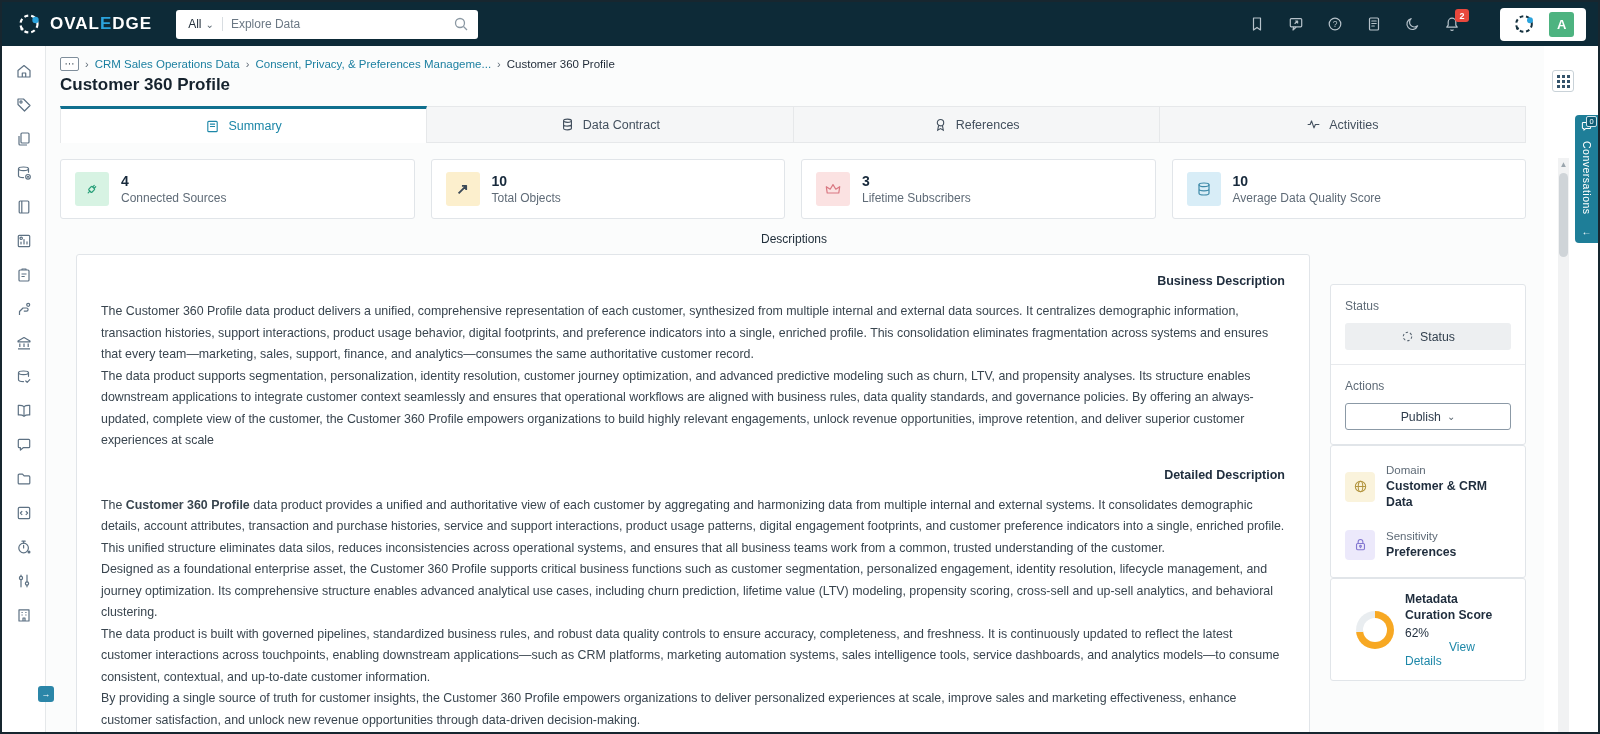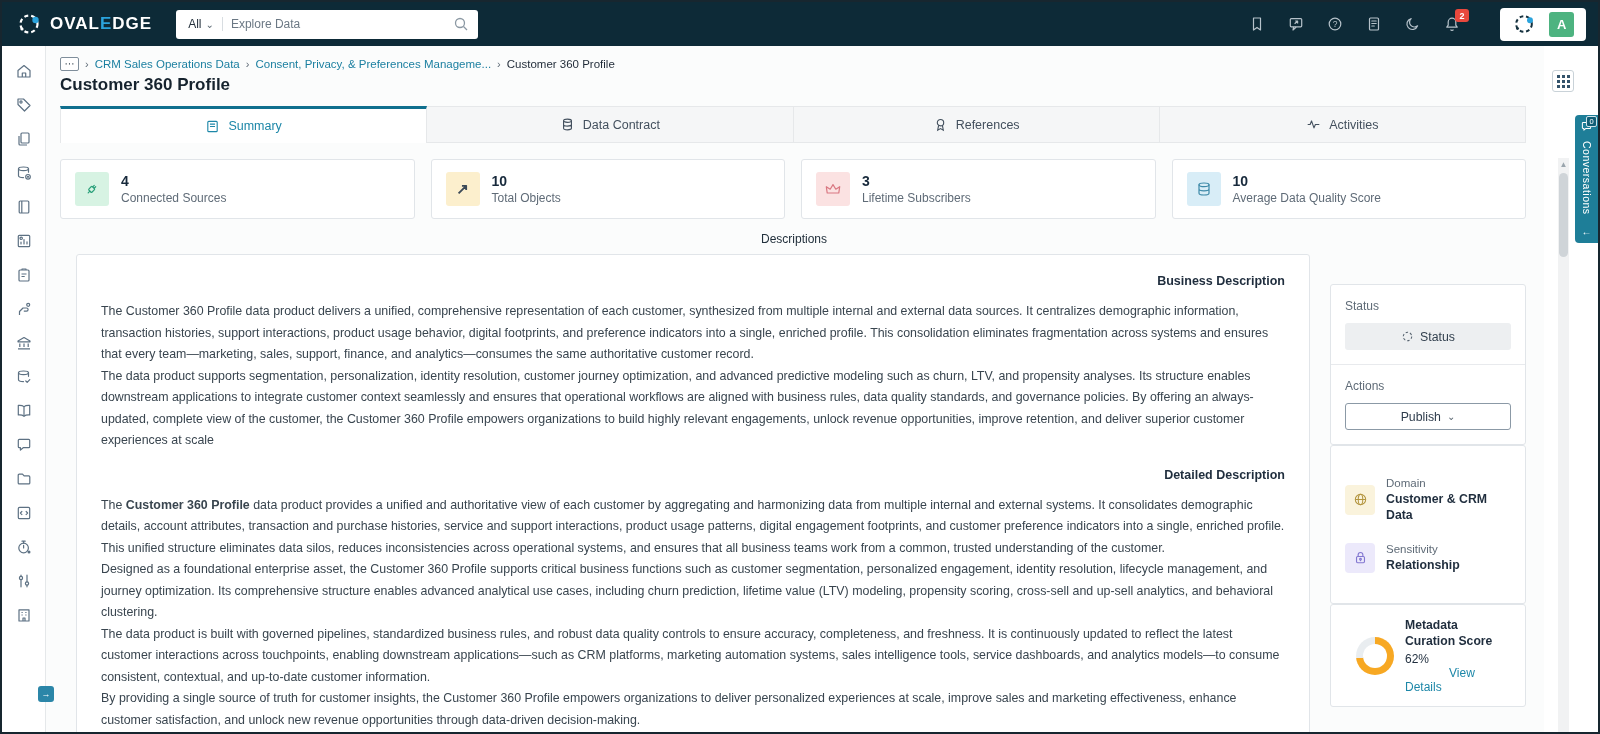--- a/index.html
+++ b/index.html
@@ -355,21 +355,21 @@
               <span>Status</span>
             </div>
             <div class="side-divider"></div>
             <div class="side-label">Actions</div>
             <button class="publish-btn">
               <span>Publish</span>
               <span class="caret">⌄</span>
             </button>
           </div>
 
-          <div class="side-card" style="padding:30px 14px">
+          <div class="side-card" style="padding:17px 14px">
             <div class="prop-row">
               <span class="prop-ico ico-gold">
                 <svg width="17" height="17" viewBox="0 0 18 18" fill="none" stroke="#b3953f" stroke-width="1.1">
                     <circle cx="9" cy="9" r="5.5"></circle>
                     <ellipse cx="9" cy="9" rx="2.4" ry="5.5"></ellipse>
                     <path d="M3.5 9h11"></path>
                   </svg>
               </span>
               <span>
                   <div class="prop-lab">Domain</div>
@@ -380,21 +380,21 @@
               <span class="prop-ico ico-purple">
                 <svg width="17" height="17" viewBox="0 0 18 18" fill="none" stroke="#8377d1" stroke-width="1.2" stroke-linejoin="round">
                     <rect x="4.8" y="8" width="8.4" height="6.5" rx="1.2"></rect>
                     <path d="M6.5 8V6.2a2.5 2.5 0 0 1 5 0V8"></path>
                     <circle cx="9" cy="10.8" r=".9"></circle>
                     <path d="M9 11.7v1.2"></path>
                   </svg>
               </span>
               <span>
                   <div class="prop-lab">Sensitivity</div>
-                  <div class="prop-val">Relationship</div>
+                  <div class="prop-val">Preferences</div>
                 </span>
             </div>
           </div>
 
           <div class="side-card curation-card">
             <span class="donut" style="background: conic-gradient(rgb(247, 168, 35) 0deg, rgb(247, 168, 35) 73%, rgb(233, 237, 240) 0deg);"></span>
             <span>
               <div class="cur-title">Metadata Curation Score</div>
               <div class="cur-line"><span>62%</span> <span class="cur-link">View Details</span></div>
             </span>

